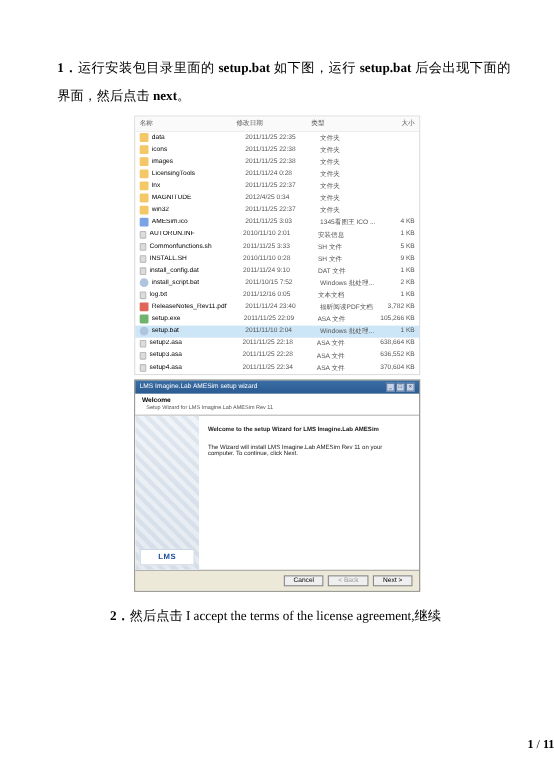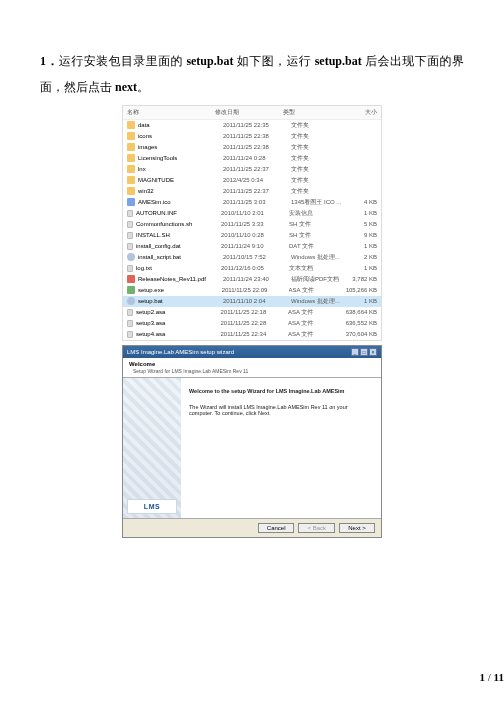--- a/index.html
+++ b/index.html
@@ -12,21 +12,21 @@
     font-size: 12px;
     color: #000;
     position: relative;
   }
   .page {
     padding: 48px 40px 0 40px;
   }
   .para {
     font-size: 12px;
     line-height: 2.2;
-    margin: 0 0 4px 0;
+    margin: 0 0 4px 12px;
     text-align: justify;
   }
   .bold { font-weight: bold; }
   .explorer {
     width: 260px;
     margin: 0 auto 4px auto;
     background: #fff;
     font-family: "Microsoft YaHei", Arial, sans-serif;
     font-size: 6px;
     border: 1px solid #ddd;
@@ -333,17 +333,20 @@
         <div>The Wizard will install LMS Imagine.Lab AMESim Rev 11 on your computer. To continue, click Next.</div>
       </div>
     </div>
     <div class="wiz-footer">
       <div class="wiz-btn">Cancel</div>
       <div class="wiz-btn disabled">&lt; Back</div>
       <div class="wiz-btn">Next &gt;</div>
     </div>
   </div>
 
+  <p class="para2">
+    <span class="bold">2．</span><span>然后点击 I accept the terms of the license agreement,继续</span>
+  </p>
 </div>
 
 <div class="pager">
   <span class="bold">1</span><span> / </span><span class="bold">11</span>
 </div>
 
 </body></html>

